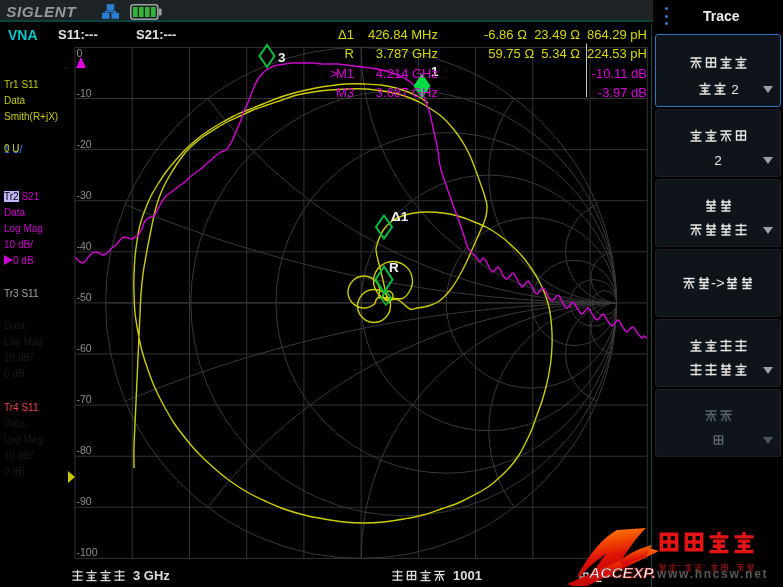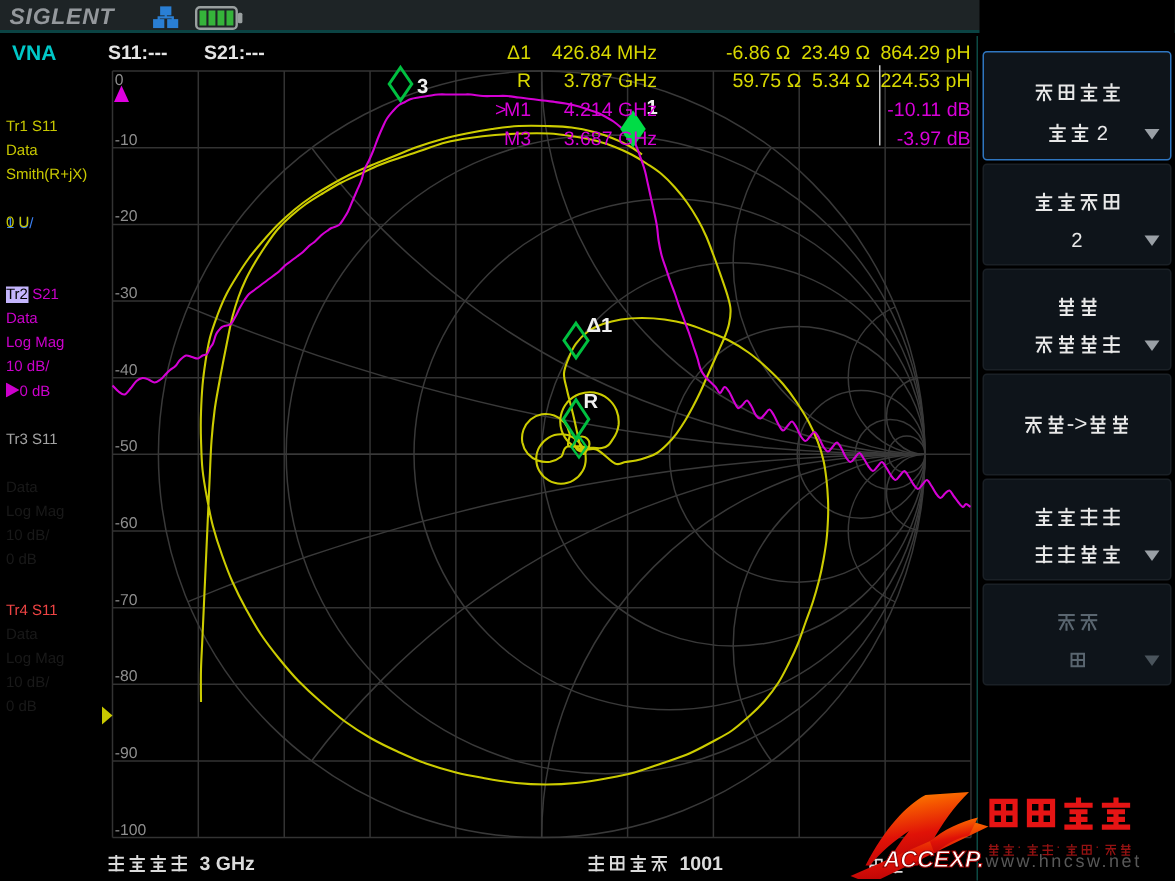--- a/index.html
+++ b/index.html
@@ -66,21 +66,21 @@
   <g fill="#35b33a">
    <rect x="3" y="3" width="4.6" height="10"></rect>
         <rect x="9" y="3" width="4.6" height="10"></rect>
    <rect x="15" y="3" width="4.6" height="10"></rect>
         <rect x="21" y="3" width="4.6" height="10"></rect>
   </g>
  </svg>
 </div>
 <div id="hdr">
  <span style="position:absolute;left:8px;color:#00c8c8;font-size:14px">VNA</span>
- <span style="position:absolute;left:72px">S11:---</span>
+ <span style="position:absolute;left:58px">S11:---</span>
  <span style="position:absolute;left:136px">S21:---</span>
 </div>
 <div id="side">
     <div class="sl" style="top:79px;color:#c8c800">Tr1 S11</div>
     <div class="sl" style="top:95px;color:#c8c800">Data</div>
     <div class="sl" style="top:111px;color:#c8c800">Smith(R+jX)</div>
     <div class="sl" style="top:144px;color:#3b82f6">1 U/</div>
     <div class="sl" style="top:143px;color:#c8c800">0 U</div>
     <div class="sl" style="top:191px;color:#cc00cc"><span style="background:#c4b5fd;color:#000">Tr2</span> S21</div>
     <div class="sl" style="top:207px;color:#cc00cc">Data</div>
@@ -96,20 +96,28 @@
     <div class="sl" style="top:368px;color:#191919">0 dB</div>
     <div class="sl" style="top:402px;color:#ef4444">Tr4 S11</div>
     <div class="sl" style="top:418px;color:#191919">Data</div>
     <div class="sl" style="top:434px;color:#191919">Log Mag</div>
     <div class="sl" style="top:450px;color:#191919">10 dB/</div>
     <div class="sl" style="top:466px;color:#191919">0 dB</div>
   </div>
 <div id="sep"></div>
 
 <div id="panel">
+ <div id="ptitle">
+      <span class="dots">
+        <i></i>
+        <i></i>
+        <i></i>
+      </span>
+      <span id="ptr">Trace</span>
+    </div>
  <div class="btn sel" style="top:34px;height:73px">
       <div class="bt" style="color:#e8e8e8"><svg width="14" height="14" viewBox="0 0 14 14" class="hzg">
           <use href="#g4"></use>
         </svg><svg width="14" height="14" viewBox="0 0 14 14" class="hzg">
           <use href="#g2"></use>
         </svg><svg width="14" height="14" viewBox="0 0 14 14" class="hzg">
           <use href="#g3"></use>
         </svg><svg width="14" height="14" viewBox="0 0 14 14" class="hzg">
           <use href="#g3"></use>
         </svg></div>
@@ -363,13 +371,13 @@
         <use href="#g1"></use>
       </svg><span class="wd">·</span><svg width="9" height="9" viewBox="0 0 14 14" class="hzg">
         <use href="#g3"></use>
       </svg><svg width="9" height="9" viewBox="0 0 14 14" class="hzg">
         <use href="#g2"></use>
       </svg><span class="wd">·</span><svg width="9" height="9" viewBox="0 0 14 14" class="hzg">
         <use href="#g4"></use>
       </svg><svg width="9" height="9" viewBox="0 0 14 14" class="hzg">
         <use href="#g5"></use>
       </svg></div>
-<div style="position:absolute;left:657px;top:567px;color:#585858;font-size:12px;font-weight:normal;letter-spacing:1.7px">www.hncsw.net</div>
+<div style="position:absolute;left:657px;top:567px;color:#585858;font-size:12px;font-weight:bold;letter-spacing:1.7px">www.hncsw.net</div>
 </div>
 </body></html>

